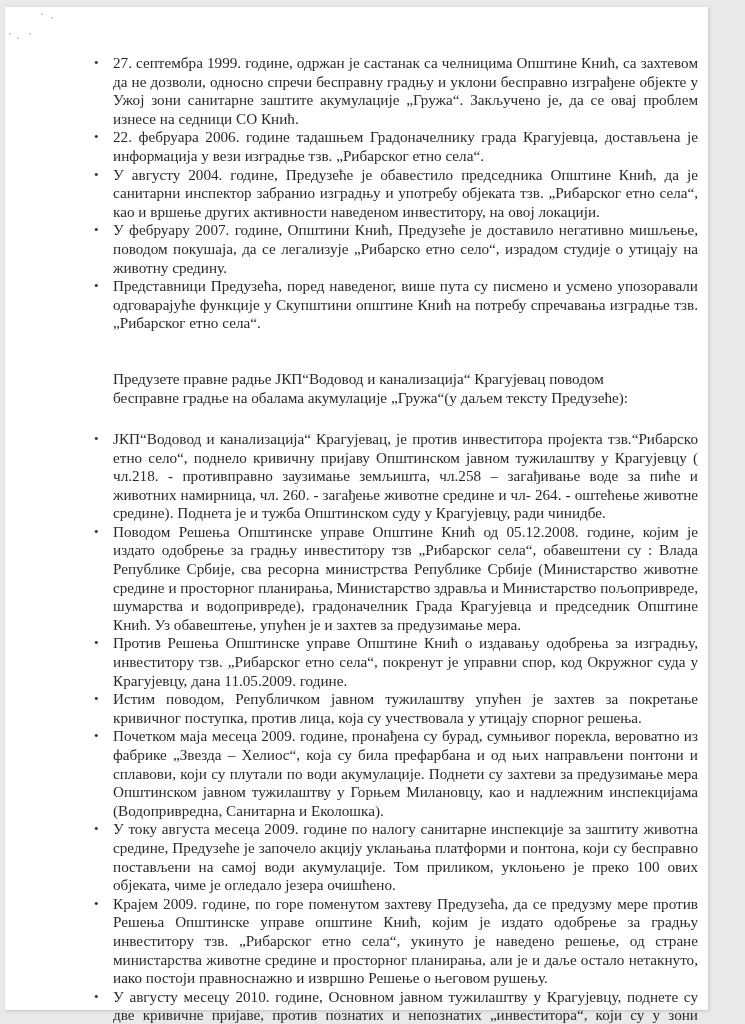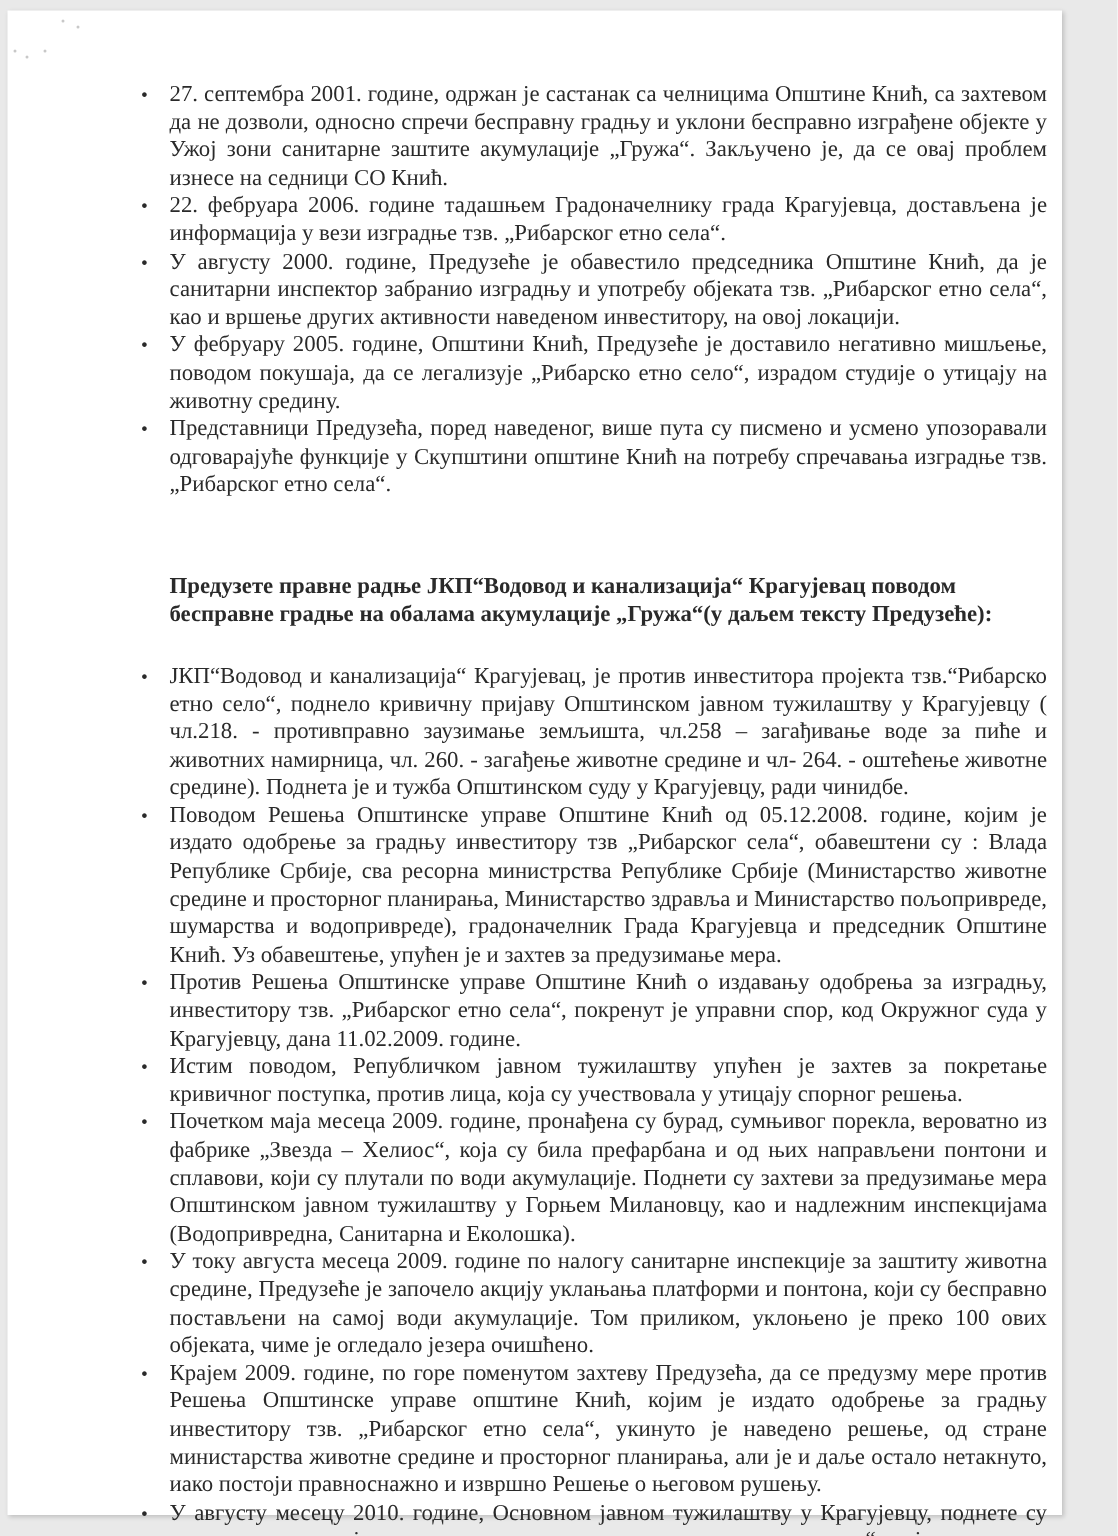--- a/index.html
+++ b/index.html
@@ -19,50 +19,50 @@
   .content {
     position: absolute; left: 108px; top: 47px; width: 585px;
     font-size: 15.2px; line-height: 18.6px;
   }
   ul { list-style: none; margin: 0; padding: 0; }
   li { position: relative; text-align: justify; margin: 0; }
   li .bullet {
     position: absolute; left: -19px; top: 0; font-size: 13px;
   }
   .heading {
-    font-weight: bold; margin: 48px 0 23px 0; line-height: 19px;
+    font-weight: normal; margin: 36px 0 23px 0; line-height: 19px;
     width: 560px;
   }
   .list-a li { text-align: justify; }
 </style>
 </head>
 <body>
 
 <div class="sheet">
   <div class="speck" style="left:36px;top:6px;"></div>
   <div class="speck" style="left:46px;top:10px;"></div>
   <div class="speck" style="left:4px;top:26px;"></div>
   <div class="speck" style="left:12px;top:30px;"></div>
   <div class="speck" style="left:24px;top:26px;"></div>
 
   <div class="content">
     <ul class="list-a">
-      <li><span class="bullet">•</span><span>27. септембра 2001. године, одржан је састанак са челницима Општине Кнић, са захтевом да не дозволи, односно спречи бесправну градњу и уклони бесправно изграђене објекте у Ужој зони санитарне заштите акумулације „Гружа“.  Закључено је, да се овај проблем изнесе на седници СО Кнић.</span></li>
+      <li><span class="bullet">•</span><span>27. септембра 1999. године, одржан је састанак са челницима Општине Кнић, са захтевом да не дозволи, односно спречи бесправну градњу и уклони бесправно изграђене објекте у Ужој зони санитарне заштите акумулације „Гружа“.  Закључено је, да се овај проблем изнесе на седници СО Кнић.</span></li>
       <li><span class="bullet">•</span><span>22. фебруара 2006. године тадашњем Градоначелнику града Крагујевца, достављена је информација у вези изградње тзв. „Рибарског етно села“.</span></li>
-      <li><span class="bullet">•</span><span>У августу 2000. године, Предузеће је обавестило председника Општине Кнић, да је санитарни инспектор забранио изградњу и употребу објеката тзв. „Рибарског етно села“, као и вршење других активности наведеном инвеститору, на овој локацији.</span></li>
-      <li><span class="bullet">•</span><span>У фебруару 2005. године, Општини Кнић, Предузеће је доставило негативно мишљење, поводом покушаја, да се легализује „Рибарско етно село“, израдом студије о утицају на животну средину.</span></li>
+      <li><span class="bullet">•</span><span>У августу 2004. године, Предузеће је обавестило председника Општине Кнић, да је санитарни инспектор забранио изградњу и употребу објеката тзв. „Рибарског етно села“, као и вршење других активности наведеном инвеститору, на овој локацији.</span></li>
+      <li><span class="bullet">•</span><span>У фебруару 2007. године, Општини Кнић, Предузеће је доставило негативно мишљење, поводом покушаја, да се легализује „Рибарско етно село“, израдом студије о утицају на животну средину.</span></li>
       <li><span class="bullet">•</span><span>Представници Предузећа, поред наведеног, више пута су писмено и усмено упозоравали одговарајуће функције у Скупштини општине Кнић на потребу спречавања изградње тзв. „Рибарског етно села“.</span></li>
     </ul>
 
     <div class="heading">Предузете правне радње ЈКП“Водовод и канализација“ Крагујевац поводом бесправне градње  на обалама акумулације „Гружа“(у даљем тексту Предузеће):</div>
 
     <ul class="list-b">
       <li><span class="bullet">•</span><span>ЈКП“Водовод и канализација“ Крагујевац, је против инвеститора пројекта тзв.“Рибарско етно село“, поднело кривичну пријаву Општинском јавном тужилаштву у Крагујевцу ( чл.218. - противправно заузимање земљишта, чл.258 – загађивање воде за пиће и животних намирница, чл. 260. -  загађење животне средине и чл- 264. - оштећење животне средине). Поднета је и тужба Општинском суду у Крагујевцу, ради чинидбе.</span></li>
       <li><span class="bullet">•</span><span>Поводом Решења Општинске управе Општине Кнић од 05.12.2008. године, којим је издато одобрење за градњу инвеститору тзв „Рибарског села“, обавештени су : Влада Републике Србије, сва ресорна министрства Републике Србије (Министарство животне средине и просторног планирања, Министарство здравља и Министарство пољопривреде, шумарства и водопривреде), градоначелник Града Крагујевца и председник Општине Кнић. Уз обавештење,  упућен је и захтев за предузимање мера.</span></li>
-      <li><span class="bullet">•</span><span>Против Решења Општинске управе Општине Кнић о издавању одобрења за изградњу, инвеститору тзв. „Рибарског етно села“, покренут је управни спор, код Окружног суда у Крагујевцу, дана 11.02.2009. године.</span></li>
+      <li><span class="bullet">•</span><span>Против Решења Општинске управе Општине Кнић о издавању одобрења за изградњу, инвеститору тзв. „Рибарског етно села“, покренут је управни спор, код Окружног суда у Крагујевцу, дана 11.05.2009. године.</span></li>
       <li><span class="bullet">•</span><span>Истим поводом, Републичком јавном тужилаштву упућен је захтев за покретање кривичног поступка, против лица, која су учествовала у утицају спорног решења.</span></li>
       <li><span class="bullet">•</span><span>Почетком маја месеца 2009. године, пронађена су бурад, сумњивог порекла, вероватно из фабрике „Звезда – Хелиос“, која су била префарбана и од њих направљени понтони и сплавови, који су плутали по води акумулације. Поднети су захтеви за предузимање мера Општинском јавном тужилаштву у Горњем Милановцу, као и надлежним инспекцијама (Водопривредна, Санитарна и Еколошка).</span></li>
       <li><span class="bullet">•</span><span>У току августа месеца 2009. године по налогу санитарне инспекције за заштиту животна средине, Предузеће је започело акцију уклањања платформи и понтона, који су бесправно постављени на самој води акумулације. Том приликом, уклоњено је преко 100 ових објеката, чиме је огледало језера очишћено.</span></li>
       <li><span class="bullet">•</span><span>Крајем 2009. године, по горе поменутом захтеву Предузећа, да се предузму мере против Решења Општинске управе општине Кнић, којим је издато одобрење за градњу инвеститору тзв. „Рибарског етно села“, укинуто је наведено решење, од стране министарства животне средине и просторног планирања, али је и даље остало нетакнуто, иако постоји правноснажно и извршно Решење о његовом рушењу.</span></li>
       <li><span class="bullet">•</span><span>У августу месецу 2010. године, Основном јавном тужилаштву у Крагујевцу, поднете су две кривичне пријаве, против познатих и непознатих „инвеститора“, који су у зони непосредне санитарне заштите ( I Зона), противправно изградили, односно поставили</span></li>
     </ul>
   </div>
 </div>
 
 </body></html>

